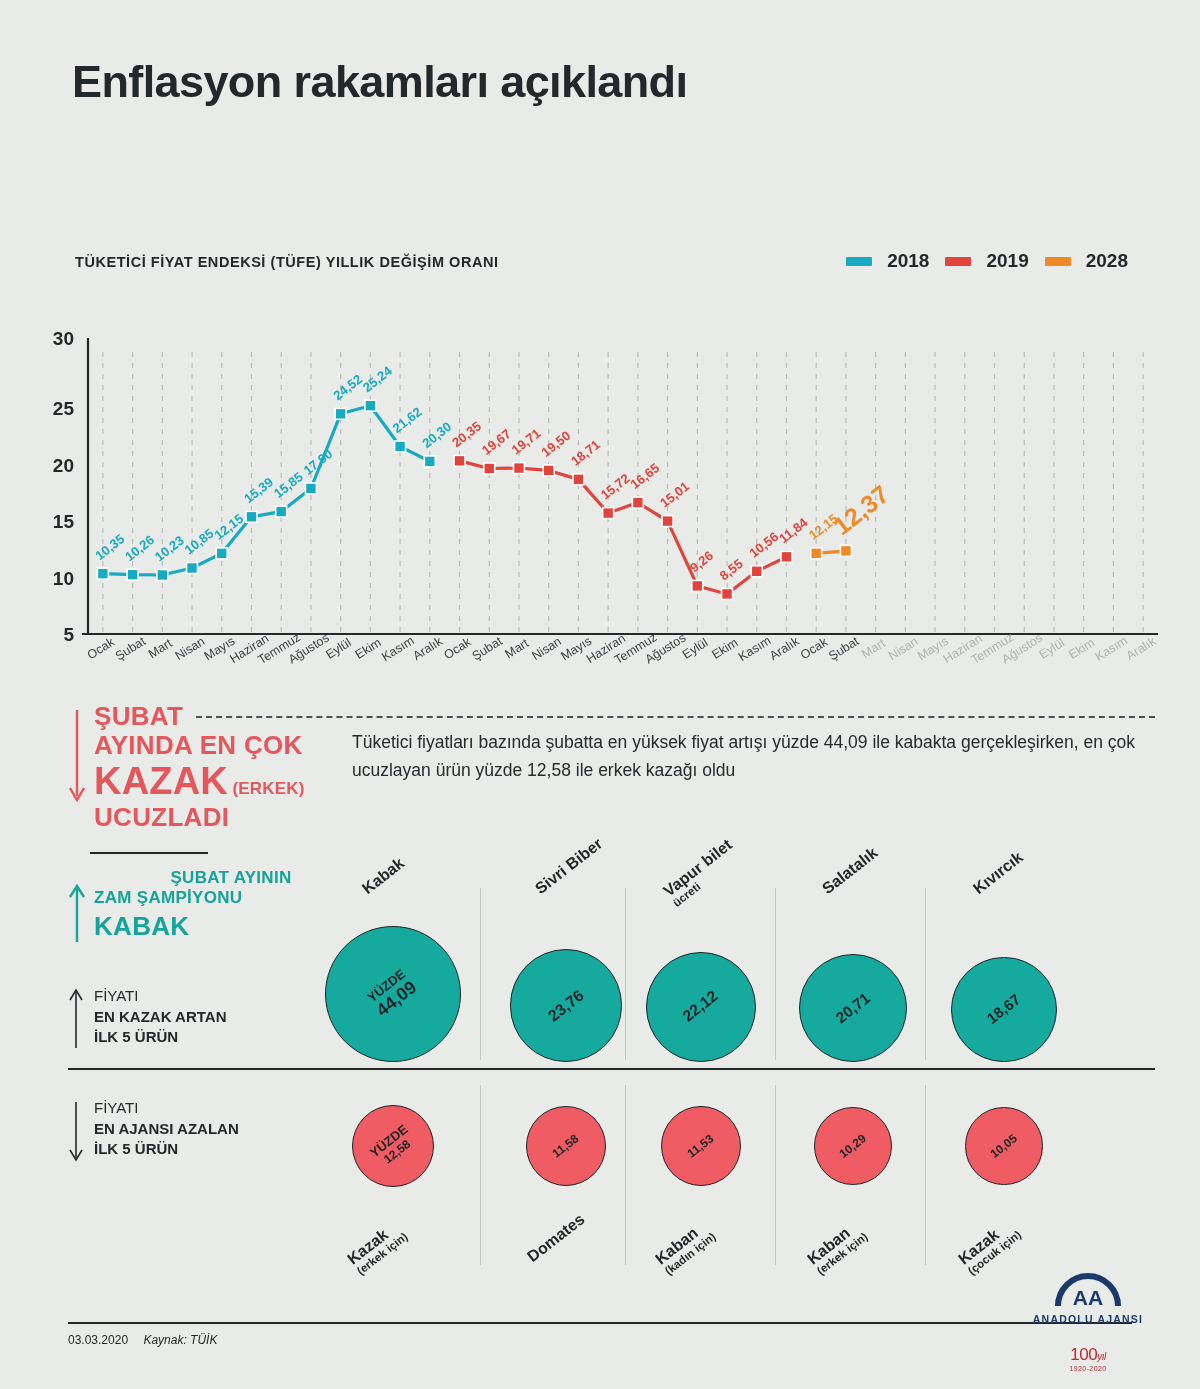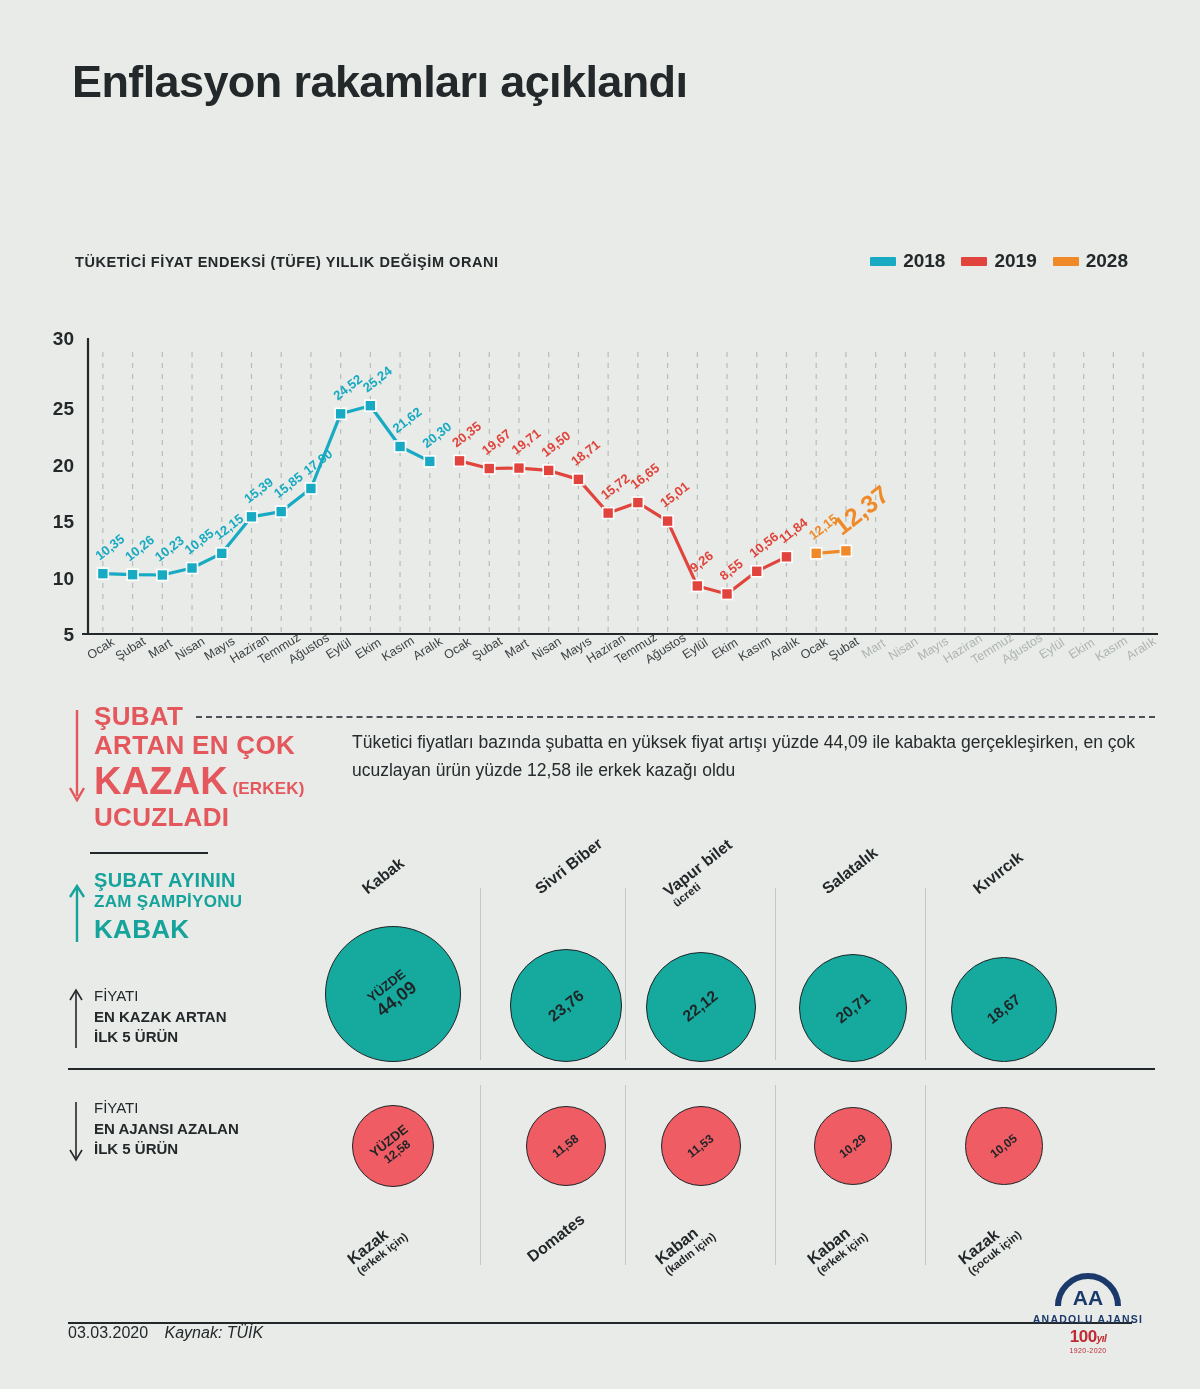--- a/index.html
+++ b/index.html
@@ -64,21 +64,21 @@
     position: absolute;
     right: 72px;
     top: 2px;
     display: flex;
     align-items: center;
     gap: 16px;
   }
   .legend-item {
     display: flex;
     align-items: center;
-    gap: 7px;
+    gap: 15px;
   }
   .legend-swatch {
     width: 26px;
     height: 9px;
     border-radius: 1px;
   }
   .legend-label {
     font-size: 19px;
     font-weight: bold;
     color: #23282b;
@@ -149,21 +149,21 @@
     position: absolute;
     left: 0px;
     top: 16px;
   }
   .callout-teal {
     margin-left: 26px;
     color: #16a39b;
     font-weight: bold;
     line-height: 1.2;
   }
-  .ct-l1 { font-size: 20px; letter-spacing: 0.3px; }
+  .ct-l1 { font-size: 17px; letter-spacing: 0.3px; text-align: center; }
   .ct-l2 { font-size: 17px; letter-spacing: 0.3px; }
   .ct-big { font-size: 26px; letter-spacing: 0.3px; margin-top: 2px; }
 
   .callout-text {
     position: absolute;
     left: 352px;
     top: 28px;
     width: 800px;
     font-size: 17.5px;
     line-height: 1.62;
@@ -244,21 +244,22 @@
     position: absolute;
     left: 68px;
     top: 1322px;
     width: 1064px;
   }
   .footer-rule {
     border-top: 2px solid #23282b;
     width: 100%;
   }
   .footer-text {
-    font-size: 16px;
+    margin-top: 9px;
+    font-size: 12px;
     color: #23282b;
   }
   .footer-date { font-weight: normal; }
   .footer-src { font-style: italic; margin-left: 12px; }
 
   .logo {
     position: absolute;
     right: 52px;
     top: 1272px;
     width: 120px;
@@ -266,23 +267,23 @@
   }
   .logo-name {
     font-size: 10.5px;
     font-weight: bold;
     letter-spacing: 1.2px;
     color: #1b3a6b;
     margin-top: 1px;
   }
   .logo-100 {
     font-size: 17px;
-    font-weight: bold;
+    font-weight: normal;
     color: #c02a33;
-    margin-top: 2px;
+    margin-top: 20px;
     letter-spacing: -0.5px;
   }
   .logo-years {
     font-size: 7px;
     color: #c02a33;
     letter-spacing: 0.4px;
   }
 </style>
 </head>
 <body>
@@ -454,21 +455,21 @@
 <div class="callout">
   <div class="dash-line"></div>
 
   <div class="callout-left">
     <svg class="arrow-down-red" width="18" height="96">
       <line x1="9" y1="0" x2="9" y2="86" stroke="#e4575c" stroke-width="2.4"></line>
       <polyline points="2,78 9,90 16,78" fill="none" stroke="#e4575c" stroke-width="2.4"></polyline>
     </svg>
     <div class="callout-red">
       <div class="cr-line1">ŞUBAT</div>
-      <div class="cr-line1">ARTAN EN ÇOK</div>
+      <div class="cr-line1">AYINDA EN ÇOK</div>
       <div>
         <span class="cr-big">KAZAK</span>
         <span class="cr-small">(ERKEK)</span>
       </div>
       <div class="cr-line3">UCUZLADI</div>
     </div>
   </div>
 
   <div class="callout-rule"></div>
 

